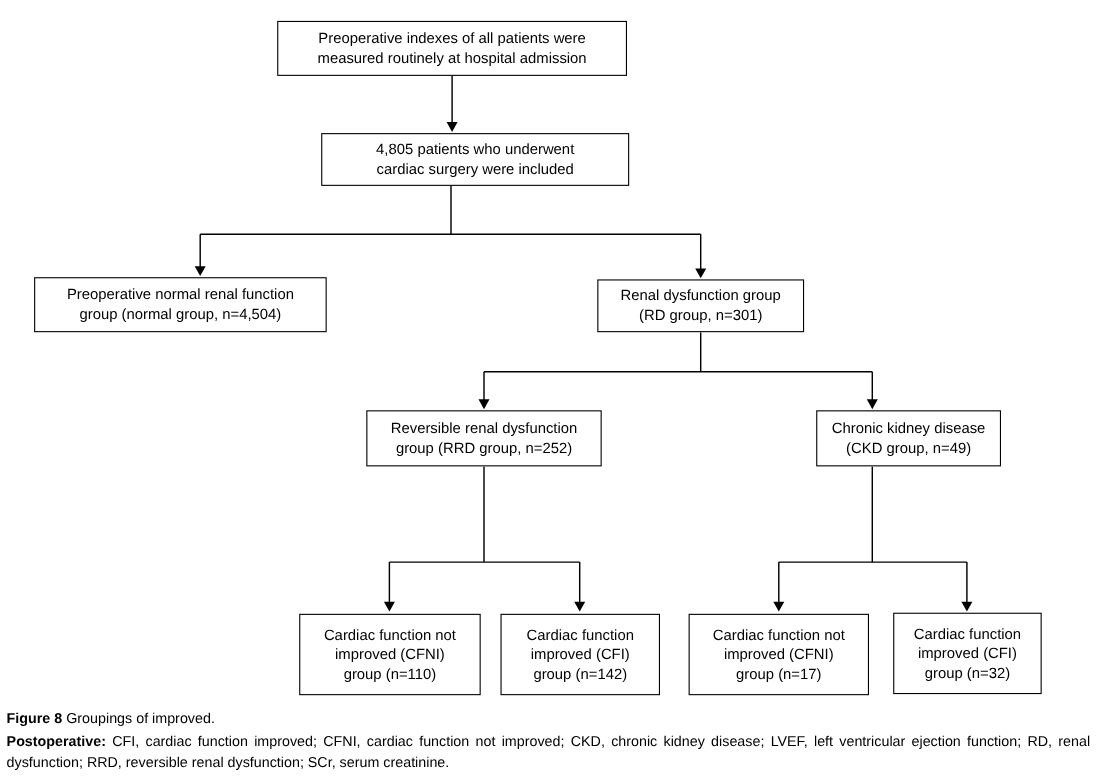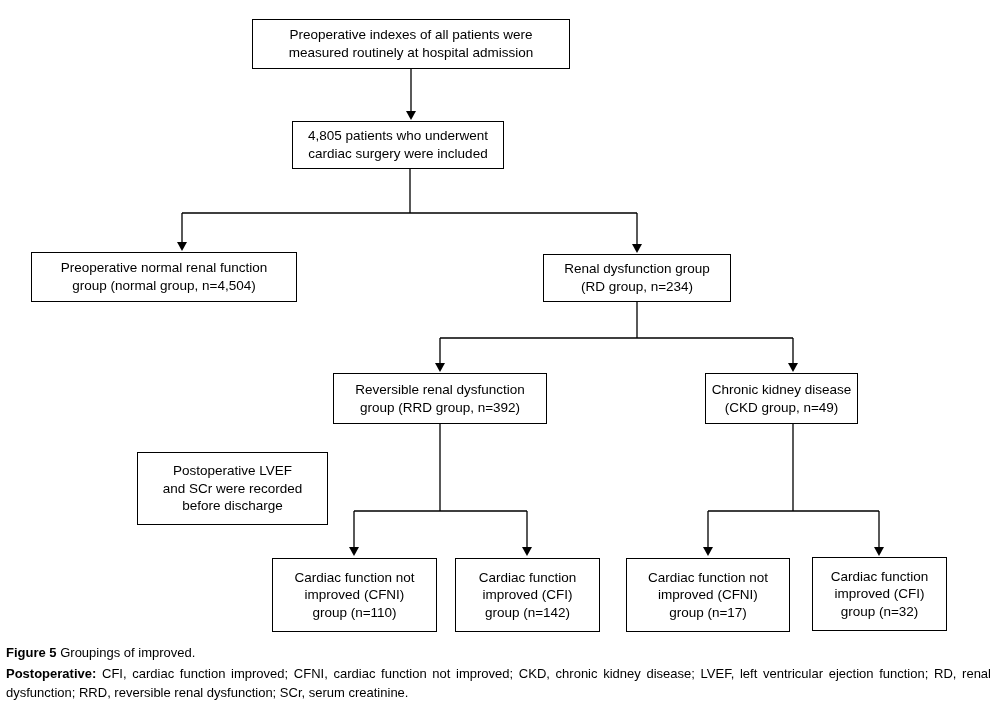--- a/index.html
+++ b/index.html
@@ -33,25 +33,25 @@
     justify-content: center;
     text-align: center;
     white-space: pre-line;
     font-size: 13.5px;
     line-height: 1.3;
     color: #000000;
     padding: 2px 4px;
   }
   
   .n-preop   { left: 252px; top: 19px;  width: 318px; height: 50px; }
-  .n-incl    { left: 292px; top: 121px; width: 212px; height: 48px; }
+  .n-incl    { left: 292px; top: 121px; width: 280px; height: 48px; }
   .n-normal  { left: 31px;  top: 252px; width: 266px; height: 50px; }
   .n-rd      { left: 543px; top: 254px; width: 188px; height: 48px; }
   .n-rrd     { left: 333px; top: 373px; width: 214px; height: 51px; }
-  .n-ckd     { left: 705px; top: 373px; width: 153px; height: 51px; }
+  .n-ckd     { left: 742px; top: 373px; width: 168px; height: 51px; }
   .n-lvef    { left: 137px; top: 452px; width: 191px; height: 73px; }
   .n-cfni110 { left: 272px; top: 558px; width: 165px; height: 74px; }
   .n-cfi142  { left: 455px; top: 558px; width: 145px; height: 74px; }
   .n-cfni17  { left: 626px; top: 558px; width: 164px; height: 74px; }
   .n-cfi32   { left: 812px; top: 557px; width: 135px; height: 74px; }
 
   .caption {
     position: absolute;
     left: 6px;
     top: 644px;
@@ -92,46 +92,43 @@
   <div class="node n-preop">Preoperative indexes of all patients were
 measured routinely at hospital admission</div>
 
   <div class="node n-incl">4,805 patients who underwent
 cardiac surgery were included</div>
 
   <div class="node n-normal">Preoperative normal renal function
 group (normal group, n=4,504)</div>
 
   <div class="node n-rd">Renal dysfunction group
-(RD group, n=234)</div>
+(RD group, n=301)</div>
 
   <div class="node n-rrd">Reversible renal dysfunction
-group (RRD group, n=392)</div>
+group (RRD group, n=252)</div>
 
   <div class="node n-ckd">Chronic kidney disease
 (CKD group, n=49)</div>
 
-  <div class="node n-lvef">Postoperative LVEF
-and SCr were recorded
-before discharge</div>
 
   <div class="node n-cfni110">Cardiac function not
 improved (CFNI)
 group (n=110)</div>
 
   <div class="node n-cfi142">Cardiac function
 improved (CFI)
 group (n=142)</div>
 
   <div class="node n-cfni17">Cardiac function not
 improved (CFNI)
 group (n=17)</div>
 
   <div class="node n-cfi32">Cardiac function
 improved (CFI)
 group (n=32)</div>
 
   <div class="caption">
-    <p class="cap-line1"><span class="bold">Figure 5</span> <span>Groupings of improved.</span></p>
+    <p class="cap-line1"><span class="bold">Figure 8</span> <span>Groupings of improved.</span></p>
     <p class="cap-abbr"><span class="bold">Postoperative:</span> <span>CFI, cardiac function improved; CFNI, cardiac function not improved; CKD, chronic kidney disease; LVEF, left ventricular ejection function; RD, renal dysfunction; RRD, reversible renal dysfunction; SCr, serum creatinine.</span></p>
   </div>
 
 </div>
 
 </body></html>

